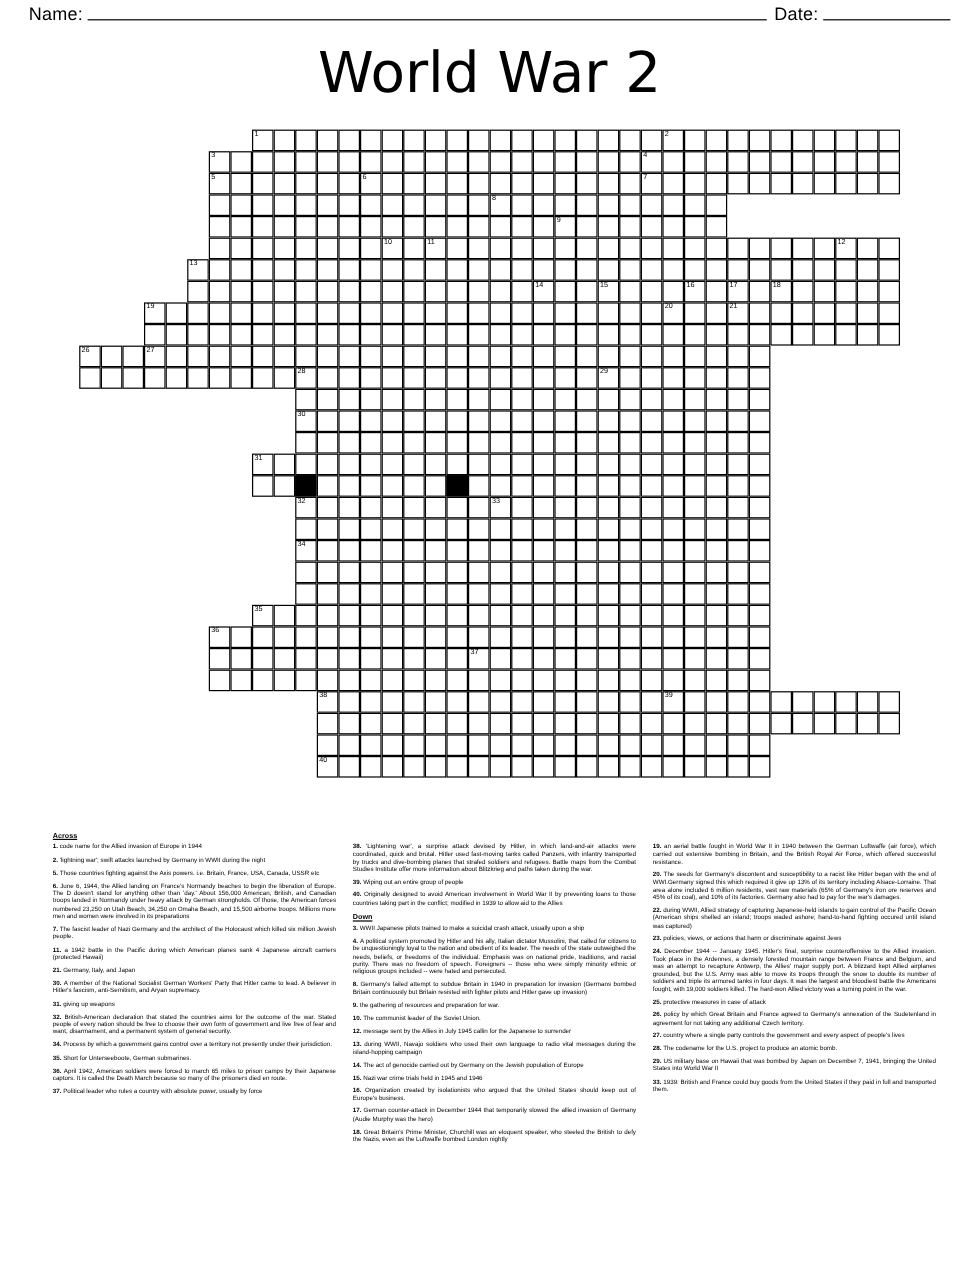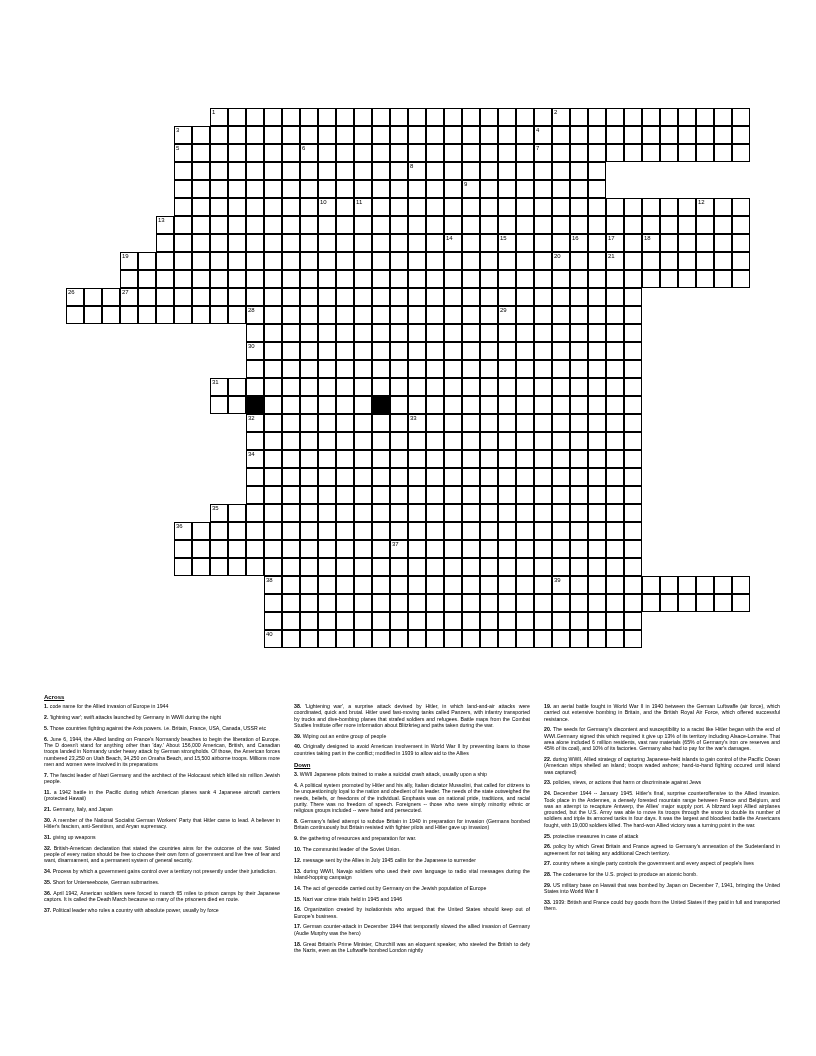--- a/index.html
+++ b/index.html
@@ -116,21 +116,28 @@
     text-align: justify;
   }
   .clue b { font-weight: bold; }
   .spacer-head { height: 9px; }
 </style>
 </head>
 <body>
 
 <div class="page">
 
+  <div class="nameline">
+    <span class="lbl">Name:</span>
+    <span class="rule"></span>
+    <span class="lbl">Date:</span>
+    <span class="daterule"></span>
+  </div>
 
+  <div class="title">World War 2</div>
 
   <div id="grid-wrap">
     <div id="grid" style="width: 684px; height: 540px;">
         <div class="cell" style="left: 144px; top: 0px;">
           <span class="num">1</span>
         </div>
         <div class="cell" style="left: 162px; top: 0px;"></div>
         <div class="cell" style="left: 180px; top: 0px;"></div>
         <div class="cell" style="left: 198px; top: 0px;"></div>
         <div class="cell" style="left: 216px; top: 0px;"></div>

